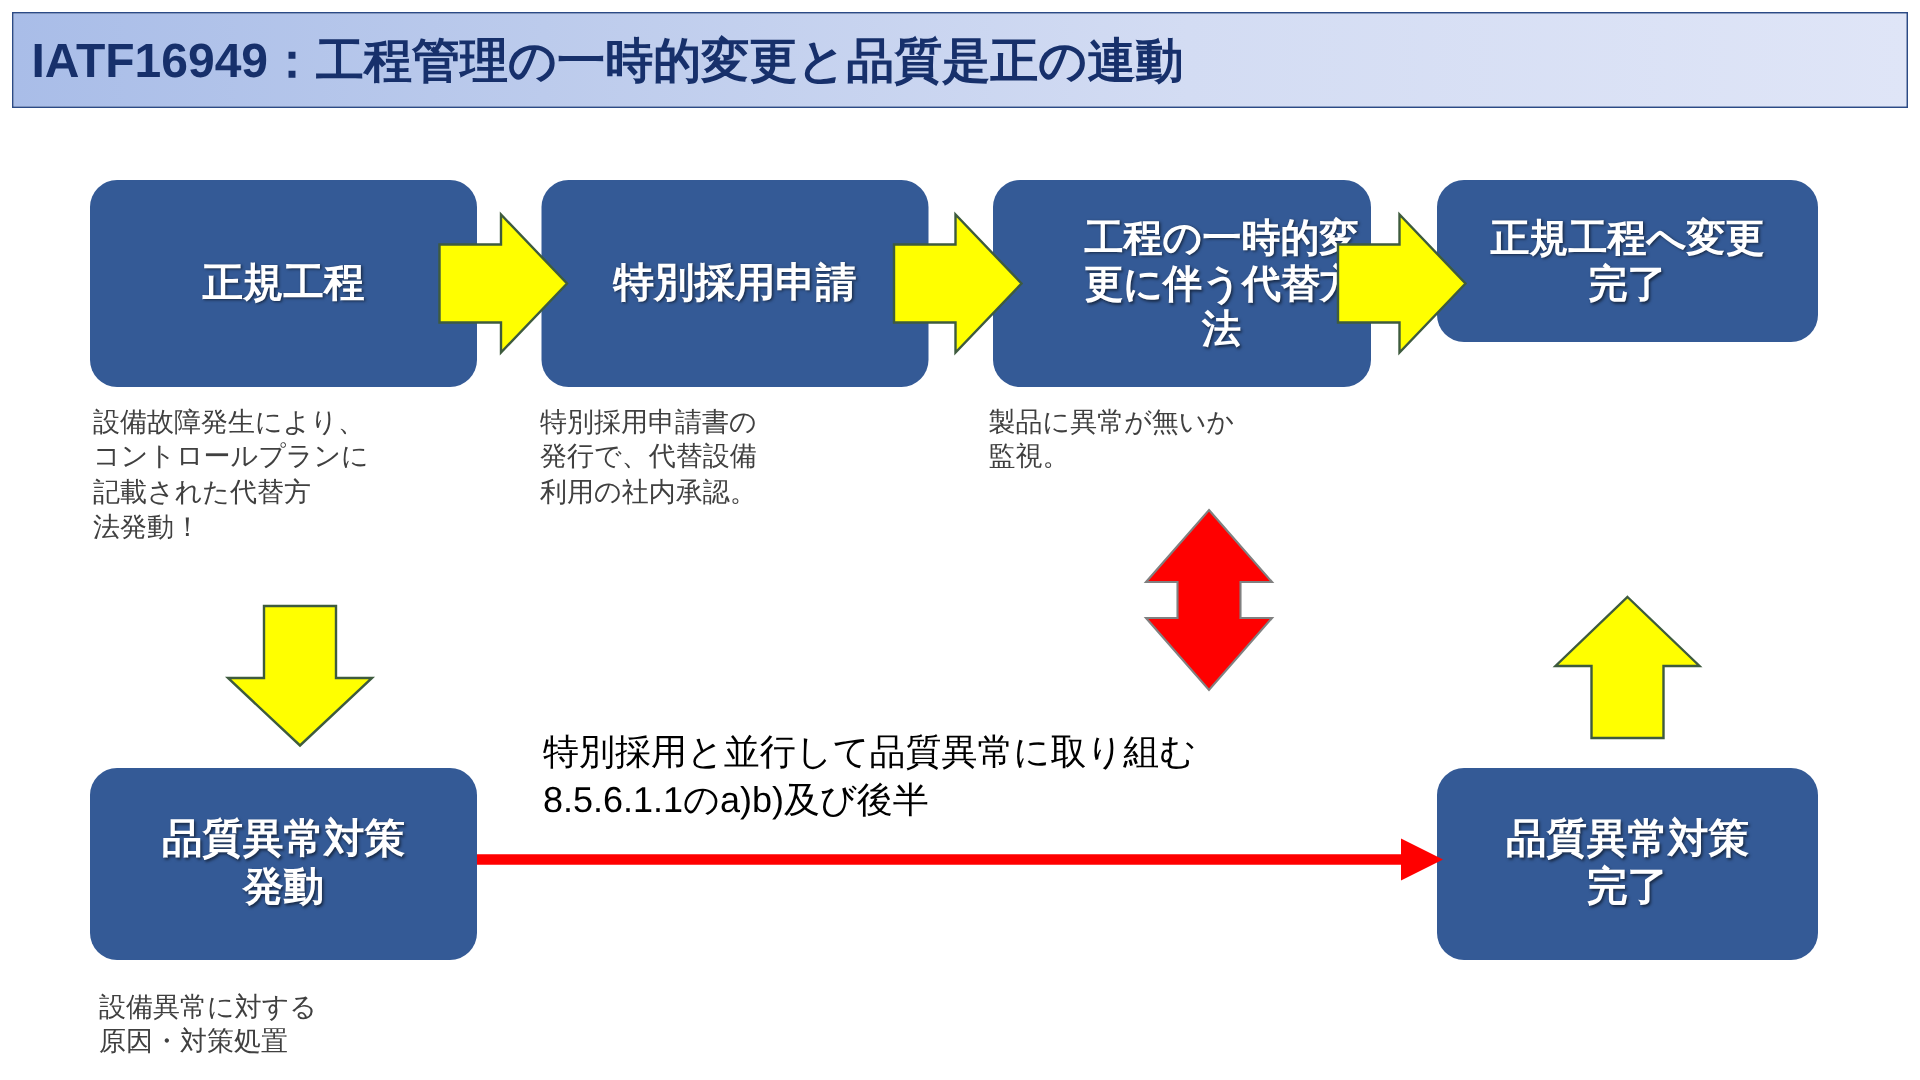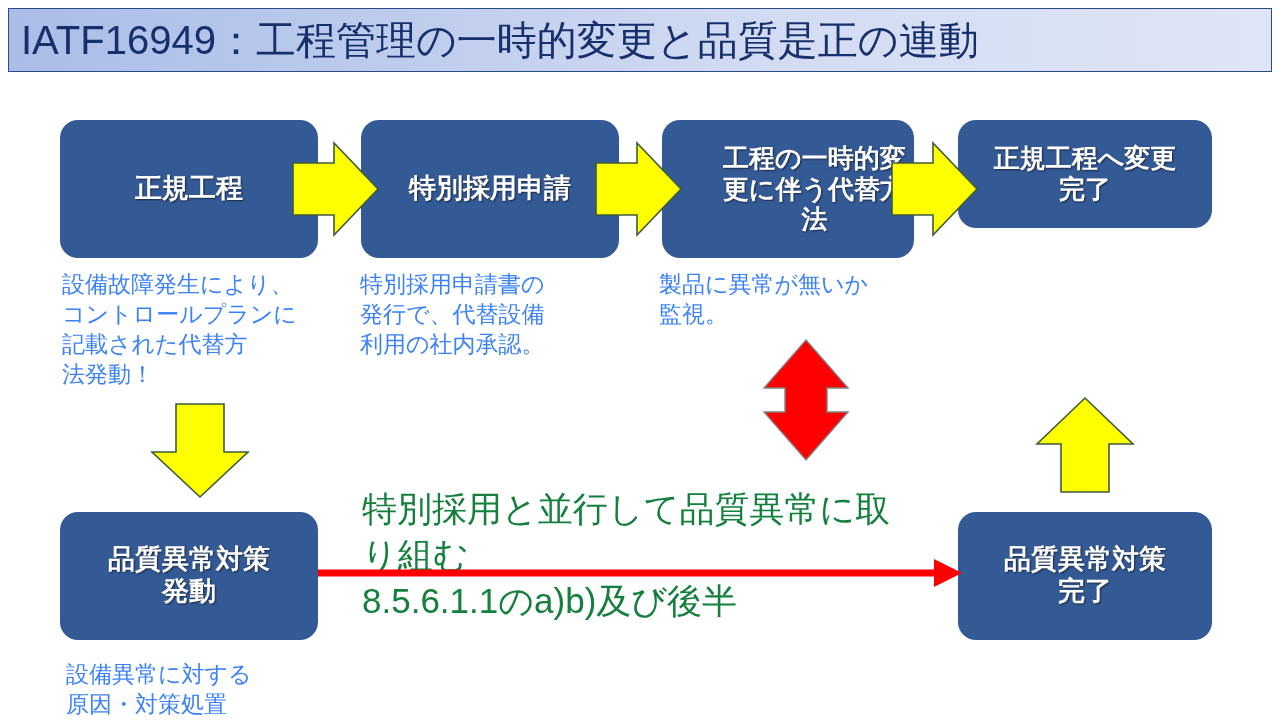--- a/index.html
+++ b/index.html
@@ -31,22 +31,22 @@
     width: 1264px;
     height: 64px;
     box-sizing: border-box;
     border: 1px solid #2b4a86;
     background: linear-gradient(to right, #a9bde8 0%, #bccbec 28%, #d3dcf3 62%, #dfe5f7 100%);
     display: flex;
     align-items: center;
     padding-left: 12px;
   }
   .title-text {
-    font-size: 40px;
-    font-weight: normal;
+    font-size: 32px;
+    font-weight: bold;
     color: #17306b;
     letter-spacing: 0px;
     white-space: nowrap;
     line-height: 1;
   }
 
   
   .pbox {
     position: absolute;
     box-sizing: border-box;
@@ -72,41 +72,41 @@
   #box-seikou      { left: 60px;  top: 120px; width: 258px; height: 138px; }
   #box-tokubetsu   { left: 361px; top: 120px; width: 258px; height: 138px; }
   #box-ichiji      { left: 662px; top: 120px; width: 252px; height: 138px; justify-content: flex-end; }
   #box-henkou      { left: 958px; top: 120px; width: 254px; height: 108px; }
   #box-hatsudou    { left: 60px;  top: 512px; width: 258px; height: 128px; }
   #box-kanryou     { left: 958px; top: 512px; width: 254px; height: 128px; }
 
   
   .caption {
     position: absolute;
-    font-size: 23px;
+    font-size: 18px;
     line-height: 1.30;
-    color: #3b82f6;
+    color: #404040;
     white-space: pre-line;
     z-index: 1;
   }
   #cap-1 { left: 62px;  top: 270px; width: 300px; }
   #cap-2 { left: 360px; top: 270px; width: 300px; }
   #cap-3 { left: 659px; top: 270px; width: 290px; }
   #cap-4 { left: 963px; top: 270px; width: 300px; }
   #cap-5 { left: 66px;  top: 648px; width: 300px; margin-top: 12px; }
 
   
   #center-note {
     position: absolute;
     left: 362px;
     top: 486px;
     width: 560px;
-    font-size: 35px;
+    font-size: 24px;
     line-height: 1.32;
-    color: #15803d;
+    color: #000000;
     white-space: pre-line;
     z-index: 3;
   }
 
   
   #arrow-layer {
     position: absolute;
     left: 0; top: 0;
     width: 1280px;
     height: 720px;

